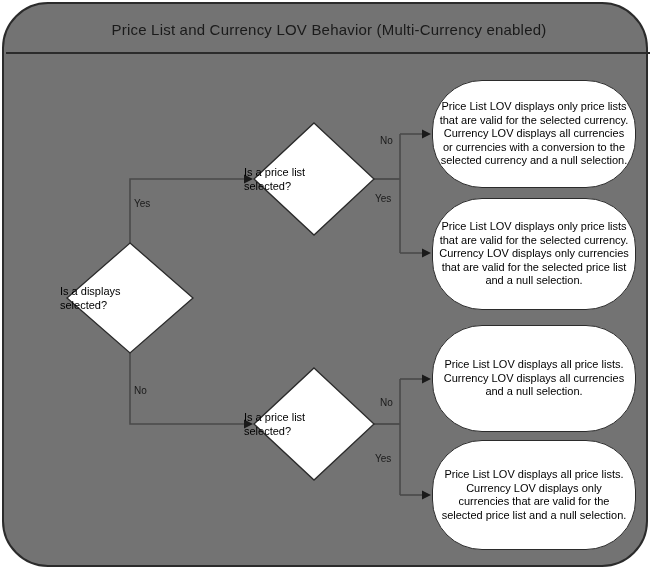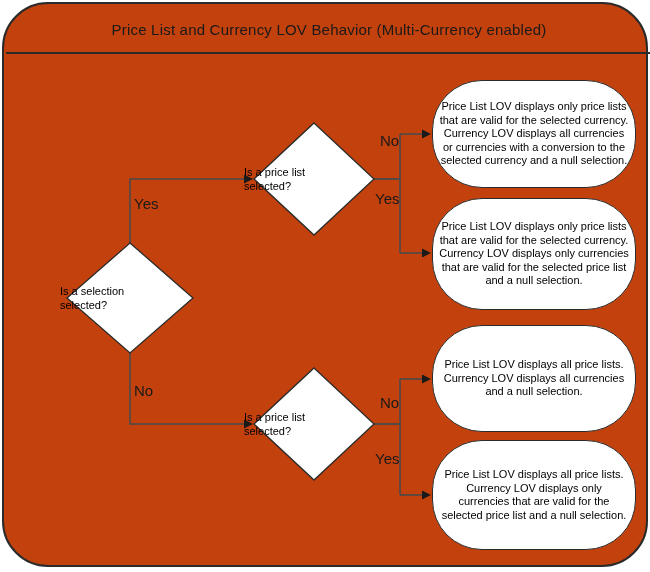--- a/index.html
+++ b/index.html
@@ -11,21 +11,21 @@
     font-family: "Liberation Sans", sans-serif;
     overflow: hidden;
   }
   .frame {
     position: absolute;
     left: 2px; top: 2px;
     width: 646px; height: 565px;
     box-sizing: border-box;
     border: 2px solid #2b2b2b;
     border-radius: 46px;
-    background: #c2410c;
+    background: #737373;
   }
   .titlebar {
     position: absolute;
     left: 2px; top: 2px;
     width: 646px; height: 48px;
     box-sizing: border-box;
     border-bottom: 2px solid #2b2b2b;
     display: flex;
     align-items: center;
     justify-content: center;
@@ -45,21 +45,21 @@
   .shape-label {
     position: absolute;
     font-size: 11px;
     line-height: 14px;
     color: #000000;
     text-align: left;
     white-space: pre-line;
   }
   .branch-label {
     position: absolute;
-    font-size: 15px;
+    font-size: 10px;
     line-height: 13px;
     color: #1a1a1a;
     white-space: nowrap;
   }
   .outcome {
     position: absolute;
     left: 432px;
     width: 204px;
     box-sizing: border-box;
     border: 1.4px solid #2b2b2b;
@@ -109,21 +109,21 @@
   <polygon points="431,134 422,129.5 422,138.5" fill="#1a1a1a"></polygon>
   <polygon points="431,253 422,248.5 422,257.5" fill="#1a1a1a"></polygon>
   <polygon points="431,379 422,374.5 422,383.5" fill="#1a1a1a"></polygon>
   <polygon points="431,495 422,490.5 422,499.5" fill="#1a1a1a"></polygon>
 
   <polygon points="130,243 193,298 130,353 67,298" fill="#ffffff" stroke="#2b2b2b" stroke-width="1.3"></polygon>
   <polygon points="314,123 374,179 314,235 254,179" fill="#ffffff" stroke="#2b2b2b" stroke-width="1.3"></polygon>
   <polygon points="314,368 374,424 314,480 254,424" fill="#ffffff" stroke="#2b2b2b" stroke-width="1.3"></polygon>
 </svg>
 
-<div class="shape-label" style="left:60px; top:284px; width:140px;">Is a selection
+<div class="shape-label" style="left:60px; top:284px; width:140px;">Is a displays
 selected?</div>
 <div class="shape-label" style="left:244px; top:165px; width:140px;">Is a price list
 selected?</div>
 <div class="shape-label" style="left:244px; top:410px; width:140px;">Is a price list
 selected?</div>
 
 <div class="branch-label" style="left:134px; top:197px;">Yes</div>
 <div class="branch-label" style="left:134px; top:384px;">No</div>
 <div class="branch-label" style="left:380px; top:134px;">No</div>
 <div class="branch-label" style="left:375px; top:192px;">Yes</div>

